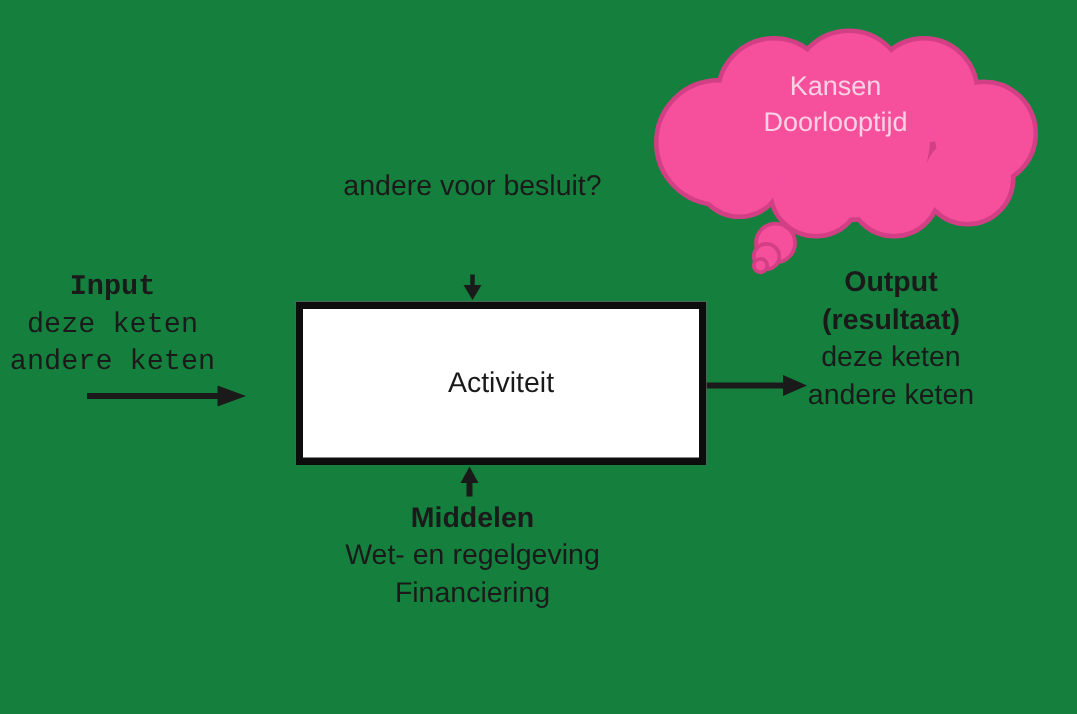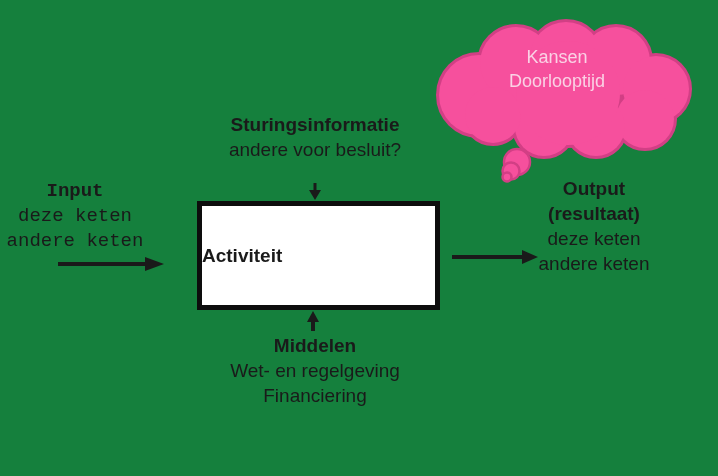--- a/index.html
+++ b/index.html
@@ -4,24 +4,24 @@
 <style>
   html,body{margin:0;padding:0;background:#fff;}
   .canvas{
     position:relative;width:718px;height:476px;background:#15803d;overflow:hidden;
     font-family:"Liberation Sans",sans-serif;color:var(--text,#1a1a1a);
   }
   .layer{position:absolute;left:0;top:0;pointer-events:none;}
   .block{position:absolute;text-align:center;font-size:19px;line-height:25px;}
   .block .b{font-weight:bold;}
   .activity-box{
-    position:absolute;left:197px;top:201px;width:243px;height:109px;
+    position:absolute;left:197px;top:201px;width:274px;height:109px;
     box-sizing:border-box;border:5px solid var(--box_border,#0d0d0d);
-    display:flex;align-items:center;
-    font-size:19px;font-weight:bold;background:#fff;
+    display:flex;align-items:center;justify-content:center;
+    font-size:19px;font-weight:normal;background:#fff;
   }
   .input-block{left:0;top:179px;width:150px;font-family:Liberation Mono, monospace;}
   .sturing-block{left:190px;top:112px;width:250px;}
   .middelen-block{left:165px;top:333px;width:300px;}
   .output-block{left:519px;top:176px;width:150px;}
   .cloud-svg{position:absolute;left:430px;top:15px;}
   .cloud-text{
     position:absolute;left:469px;top:45px;width:176px;text-align:center;
     font-size:18px;line-height:24px;color:var(--cloud_text,#fad2e5);
   }
@@ -92,21 +92,20 @@
     </g>
   </svg>
 
   <div class="block input-block">
     <div class="b">Input</div>
     <div>deze keten</div>
     <div>andere keten</div>
   </div>
 
   <div class="block sturing-block">
-    <div class="b">Sturingsinformatie</div>
     <div>andere voor besluit?</div>
   </div>
 
   <div class="activity-box">
     <span>Activiteit</span>
   </div>
 
   <div class="block middelen-block">
     <div class="b">Middelen</div>
     <div>Wet- en regelgeving</div>

